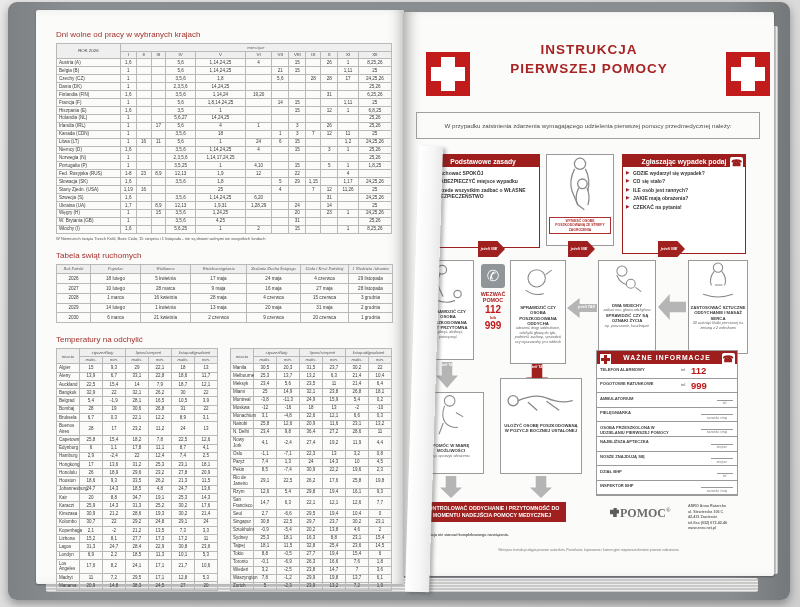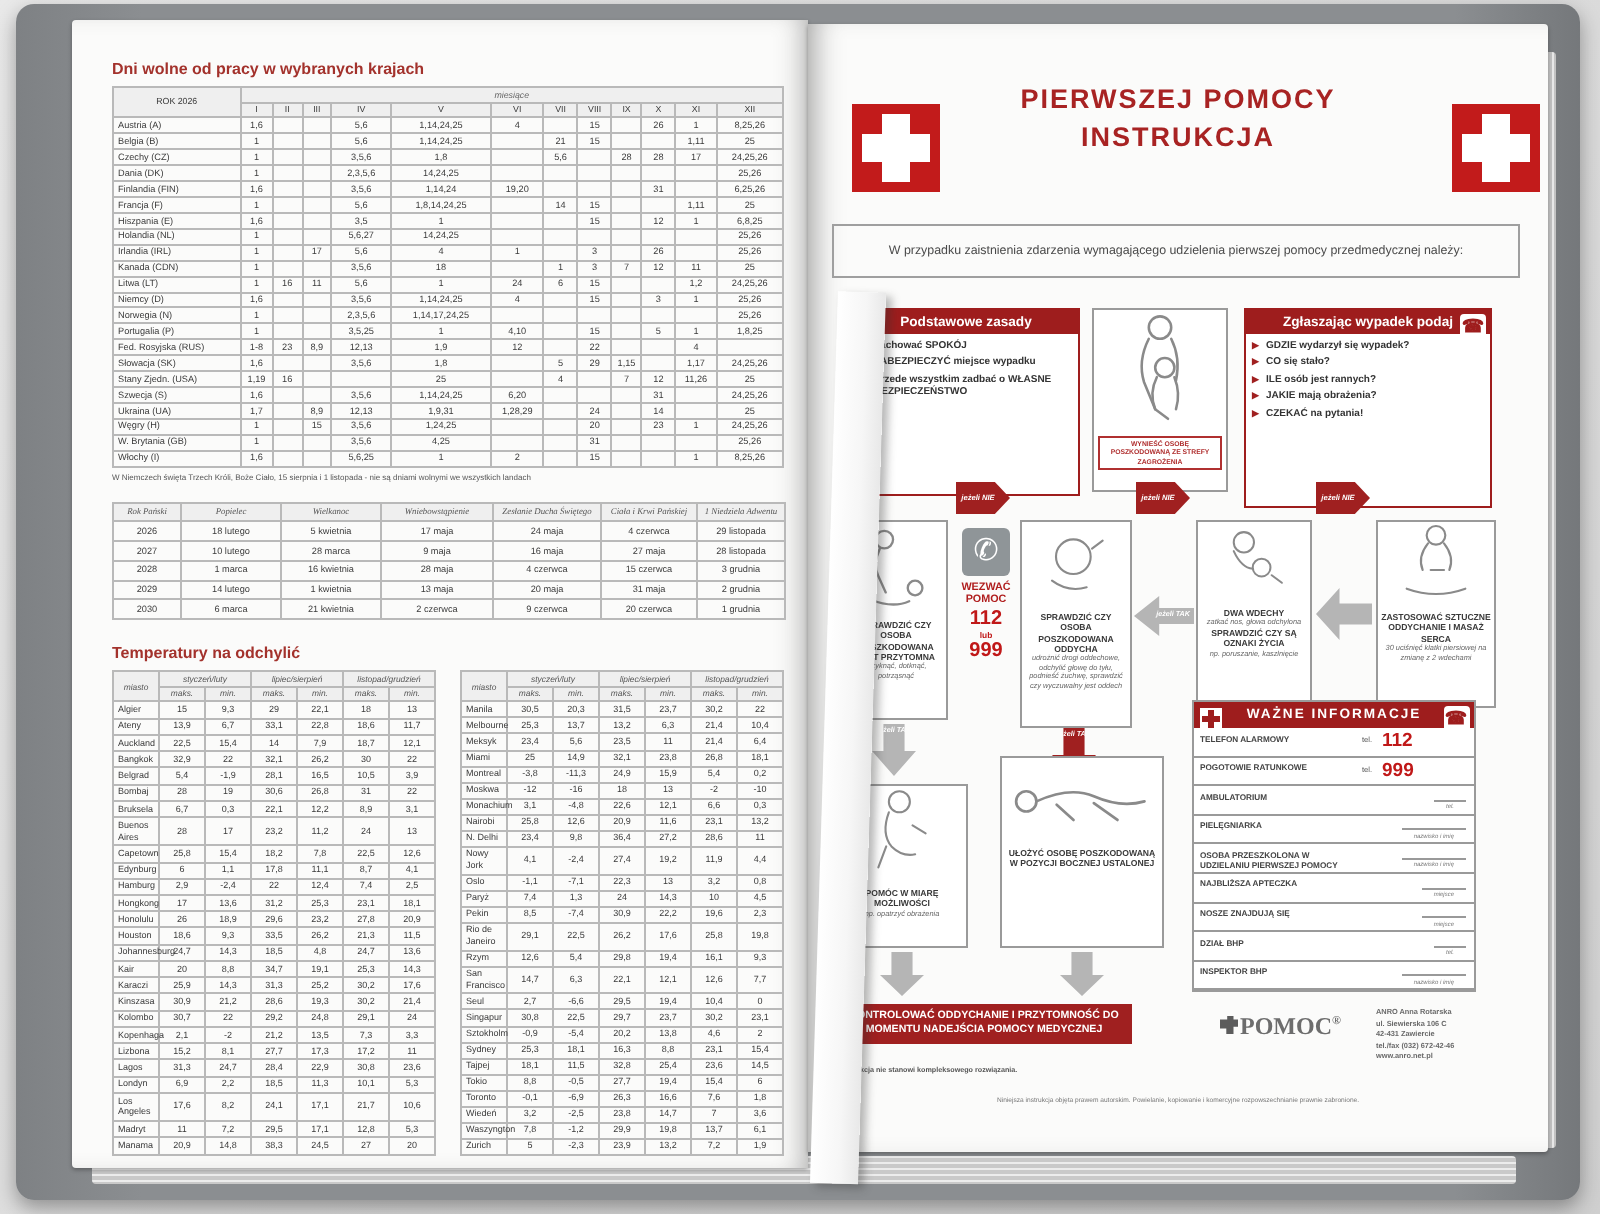--- a/index.html
+++ b/index.html
@@ -8,21 +8,21 @@
   .book{position:absolute;left:8px;top:2px;width:782px;height:598px;background:linear-gradient(90deg,#7e8184,#8b8e91 8%,#8b8e91 92%,#75787b);border-radius:9px;box-shadow:0 4px 10px rgba(0,0,0,.35);}
   .stack-bottom{position:absolute;left:46px;top:578px;width:712px;height:14px;background:repeating-linear-gradient(to bottom,#ececec 0 1px,#c9c9c9 1px 3px);border-radius:2px;}
   .stack-right{position:absolute;left:764px;top:26px;width:14px;height:548px;background:repeating-linear-gradient(to right,#e8e8e8 0 1px,#c2c2c2 1px 3px);border-radius:2px;}
   .page{position:absolute;background:#fbfbfa;}
   .page-left{left:36px;top:10px;width:368px;height:574px;border-radius:2px 0 0 2px;box-shadow:inset -10px 0 14px -8px rgba(70,70,70,.45),0 1px 2px rgba(0,0,0,.3);}
   .page-right{left:404px;top:12px;width:370px;height:564px;border-radius:0 2px 2px 0;box-shadow:inset 12px 0 14px -9px rgba(70,70,70,.5),0 1px 2px rgba(0,0,0,.3);}
   .ribbon{position:absolute;left:419px;top:146px;width:24px;height:446px;background:linear-gradient(to right,#ffffff,#f6f6f6 60%,#e8e8e8);transform:rotate(1.8deg);transform-origin:top center;box-shadow:3px 2px 4px rgba(50,50,50,.35);z-index:40;}
 
   
   .lp{position:absolute;left:20px;top:20px;width:336px;color:#3a3a3a;}
-  .sec-title{color:#a3322c;font-weight:bold;font-size:8px;margin:0 0 4px 0;}
+  .sec-title{color:#a3322c;font-weight:normal;font-size:8px;margin:0 0 4px 0;}
   table{border-collapse:collapse;table-layout:fixed;}
   .grid td,.grid th{border:0.5px solid #b9b9b9;padding:0.6px 1px;text-align:center;vertical-align:middle;}
   .grid th{background:#efefef;font-weight:normal;}
   #holidays-table{width:336px;font-size:4.6px;line-height:1.25;}
   #holidays-table th{font-size:4.4px;}
   #holidays-table .cname{text-align:left;padding-left:2px;}
   .months-label{font-style:italic;color:#666;}
   .footnote{font-size:4px;color:#555;margin:2px 0 10px 0;}
   #movable-table{width:336px;font-size:4.6px;line-height:1.3;margin-bottom:12px;}
   #movable-table th{font-family:"Liberation Serif",serif;font-style:italic;color:#555;font-size:4.4px;padding:1.5px 1px;}
@@ -454,20 +454,21 @@
               <td>15</td>
               <td></td>
               <td></td>
               <td>1</td>
               <td>8,25,26</td>
             </tr>
           </tbody>
       </table>
       <div class="footnote">W Niemczech święta Trzech Króli, Boże Ciało, 15 sierpnia i 1 listopada - nie są dniami wolnymi we wszystkich landach</div>
 
+      <div class="sec-title">Tabela świąt ruchomych</div>
       <table class="grid" id="movable-table">
         <colgroup>
             <col style="width:34px">
             <col style="width:50px">
             <col style="width:50px">
             <col style="width:56px">
             <col style="width:54px">
             <col style="width:48px">
             <col style="width:44px">
           </colgroup>
@@ -1049,22 +1050,22 @@
     <div class="rp">
       <div class="rcross" style="left:22px;top:40px;">
           <span class="v"></span>
           <span class="h"></span>
         </div>
       <div class="rcross" style="left:322px;top:40px;">
           <span class="v"></span>
           <span class="h"></span>
         </div>
       <div class="main-title">
+        <div>INSTRUKCJA</div>
         <div>PIERWSZEJ POMOCY</div>
-        <div>INSTRUKCJA</div>
       </div>
       <div class="intro-box">W przypadku zaistnienia zdarzenia wymagającego udzielenia pierwszej pomocy przedmedycznej należy:</div>
 
       <div class="card" style="left:22px;top:142px;width:114px;height:94px;">
         <div class="card-head">Podstawowe zasady</div>
         <ul id="basics-list">
             <li>
               <span class="bullet"></span>
               <span>Zachować SPOKÓJ</span>
             </li>

